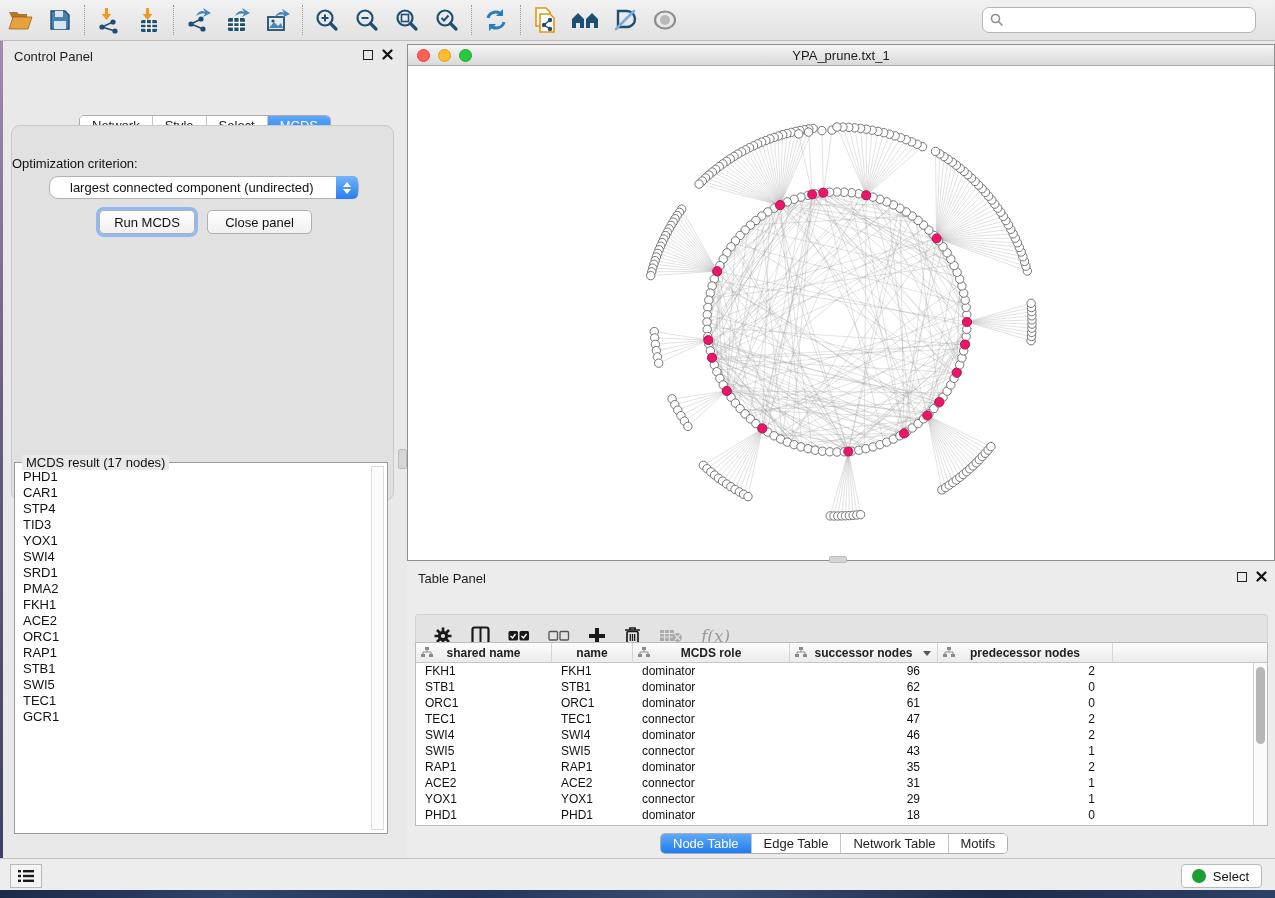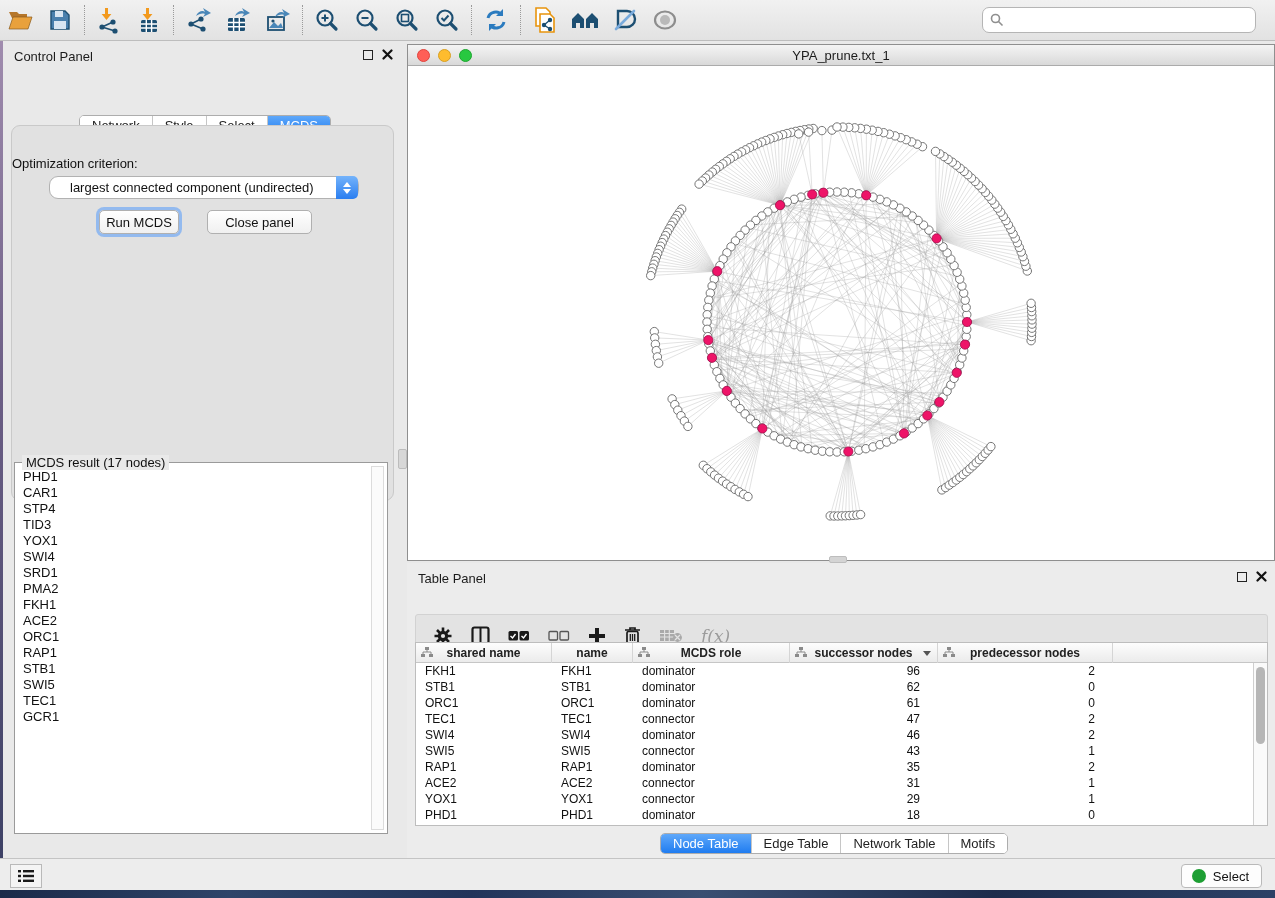--- a/index.html
+++ b/index.html
@@ -42,21 +42,21 @@
   #opt-select { position:absolute; left:37px; top:50px; width:310px; height:23px; background:#fff;
     border:1px solid #b2b2b2; border-radius:9px; font-size:13px; color:#111;
     display:flex; align-items:center; padding-left:20px; }
   #opt-cap { position:absolute; right:0; top:-1px; width:22px; height:23px; border-radius:0 5px 5px 0;
     background:linear-gradient(#74b3fb,#2a7ef0); display:flex; flex-direction:column; align-items:center; justify-content:center; gap:2px; }
   .cap-up { width:0; height:0; border-left:4px solid transparent; border-right:4px solid transparent; border-bottom:5px solid #fff; }
   .cap-dn { width:0; height:0; border-left:4px solid transparent; border-right:4px solid transparent; border-top:5px solid #fff; }
   .cp-btn { position:absolute; top:84px; height:24px; background:linear-gradient(#ffffff,#f0f0f0);
     border:1px solid #b0b0b0; border-radius:5px; font-size:13px; color:#111;
     display:flex; align-items:center; justify-content:center; }
-  #run-btn { left:87px; width:80px; box-shadow:0 0 0 3px rgba(95,160,248,.6); }
+  #run-btn { left:87px; width:96px; box-shadow:0 0 0 3px rgba(95,160,248,.6); }
   #closep-btn { left:195px; width:105px; }
 
   #mcds-group { position:absolute; left:11px; top:421px; width:374px; height:372px; border:1px solid #9a9a9a; background:#fff; }
   #mcds-legend { position:absolute; left:7px; top:-8px; background:#e9e9e9; padding:0 4px; font-size:13px; color:#111; }
   #mcds-list { position:absolute; left:1px; top:6px; width:357px; height:360px; overflow:hidden; }
   .mcds-item { font-size:13px; line-height:16px; padding-left:7px; color:#111; }
   #mcds-scroll { position:absolute; right:3px; top:3px; width:13px; height:364px; background:#fbfbfb; border:1px solid #dcdcdc; }
 
   
   #gutter-handle { position:absolute; left:398px; top:449px; width:9px; height:20px; background:#d7d7d7; border:1px solid #bcbcbc; border-radius:2px;}

